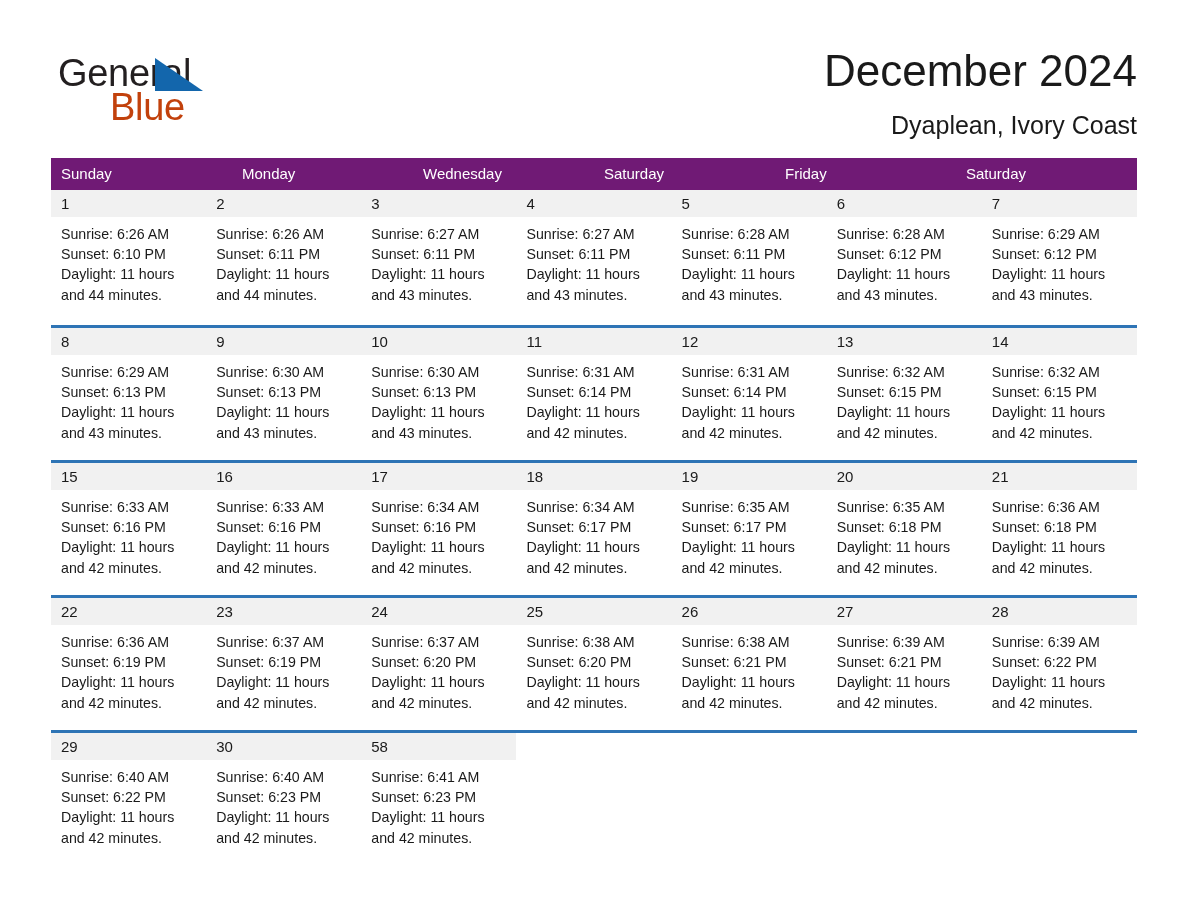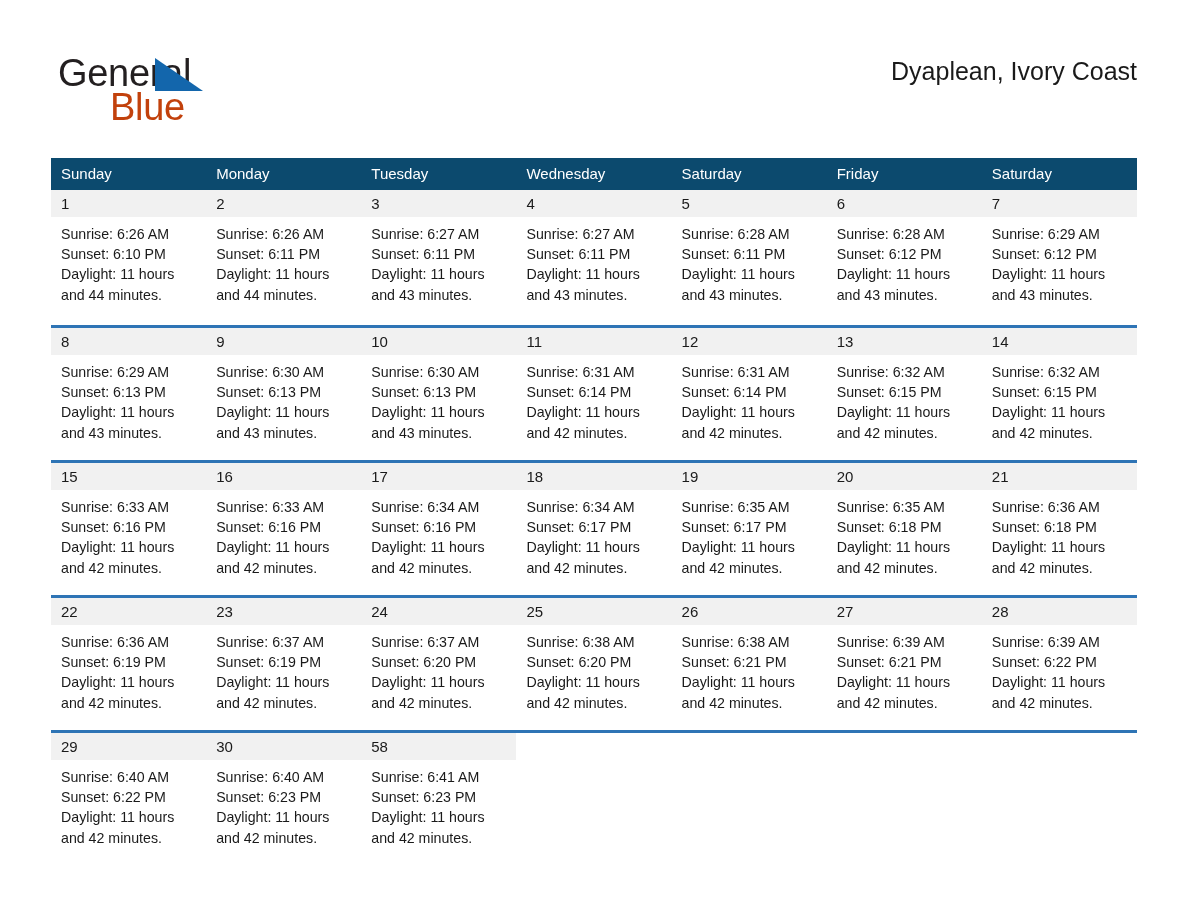--- a/index.html
+++ b/index.html
@@ -91,21 +91,21 @@
 
   
   .calendar {
     position: absolute;
     left: 51px;
     top: 158px;
     width: 1086px;
   }
   .cal-head {
     display: flex;
-    background: #0c4a6e;
+    background: #701a75;
     height: 32px;
   }
   .cal-head .dow {
     flex: 1 1 0;
     color: #ffffff;
     font-size: 15px;
     line-height: 32px;
     padding-left: 10px;
     box-sizing: border-box;
     white-space: nowrap;
@@ -160,30 +160,30 @@
 
   <div class="header">
 
     <div class="brand">
       <span class="brand-general">General</span>
       <span class="brand-triangle"></span>
       <span class="brand-blue">Blue</span>
     </div>
 
     <div class="title-block">
+      <div class="cal-title">December 2024</div>
       <div class="cal-subtitle">Dyaplean, Ivory Coast</div>
     </div>
 
   </div>
 
   <div class="calendar">
     <div class="cal-head" id="cal-head">
         <div class="dow">Sunday</div>
         <div class="dow">Monday</div>
-        <div class="dow">Tuesday</div>
         <div class="dow">Wednesday</div>
         <div class="dow">Saturday</div>
         <div class="dow">Friday</div>
         <div class="dow">Saturday</div>
       </div>
     <div id="cal-body">
         <div class="week first">
           <div class="day filled">
             <div class="daynum-band"><span class="daynum">1</span></div>
             <div class="day-details">

